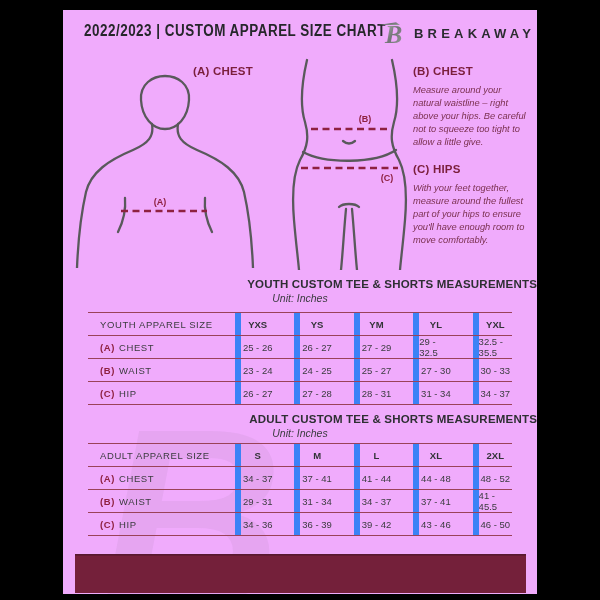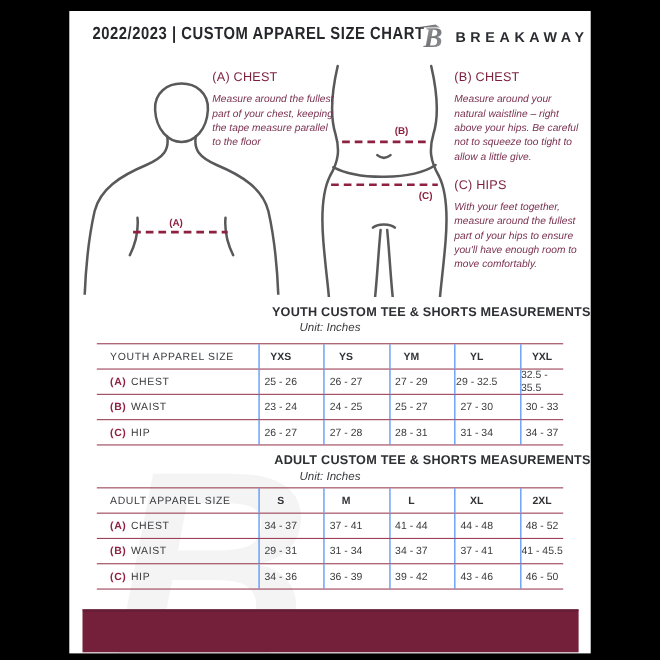--- a/index.html
+++ b/index.html
@@ -1,55 +1,55 @@
 <!DOCTYPE html>
 <html><head>
 <meta charset="utf-8">
 <style>
   html,body{margin:0;padding:0;}
   .canvas{position:relative;width:600px;height:600px;background:#000;overflow:hidden;
           font-family:"Liberation Sans", sans-serif;}
-  .flyer{position:absolute;left:63px;top:10px;width:474px;height:584px;background:#ffffff;overflow:hidden;}
+  .flyer{position:absolute;left:63px;top:10px;width:474px;height:584px;background:#f0abfc;overflow:hidden;}
 
   
   .main-title{position:absolute;left:21px;top:12px;font-size:16px;font-weight:bold;color:#26272b;
               letter-spacing:.6px;transform:scaleX(.84);transform-origin:left top;white-space:nowrap;}
   .logo{position:absolute;left:313px;top:7px;width:32px;height:30px;}
   .brand{position:absolute;left:351px;top:16px;font-size:13px;font-weight:bold;color:#2b2c30;letter-spacing:4.2px;}
 
   
   .fig{position:absolute;}
   .fig-torso{left:10px;top:48px;width:184px;height:210px;}
   .fig-lower{left:224px;top:48px;width:125px;height:212px;}
   .outline{fill:none;stroke:#59595b;stroke-width:2.3;stroke-linecap:round;}
   .dash{fill:none;stroke:#8e2140;stroke-width:2.4;stroke-dasharray:7 4.5;}
   .fig-label{font-size:9px;font-weight:bold;fill:#8e2140;font-family:"Liberation Sans", sans-serif;}
 
   
   .inst{position:absolute;width:114px;}
   .inst-chest{left:130px;top:55px;}
   .inst-waist{left:350px;top:55px;}
   .inst-hips{left:350px;top:153px;}
-  .inst h3{margin:0 0 7px 0;font-size:11.5px;font-weight:normal;color:#7b1f3c;letter-spacing:.2px;}
+  .inst h3{margin:0 0 7px 0;font-size:11.5px;font-weight:bold;color:#7b1f3c;letter-spacing:.2px;}
   .inst p{margin:0;font-size:9.3px;font-style:italic;color:#7b3150;line-height:1.4;}
 
   
   .section-title{position:absolute;left:0;width:474px;text-align:right;font-size:11.5px;
                  font-weight:bold;color:#2e2f33;letter-spacing:.2px;}
   .unit{position:absolute;left:0;width:474px;text-align:center;font-size:10.5px;font-style:italic;color:#3a3b3e;}
   .youth-title{top:268px;} .youth-unit{top:282px;}
   .adult-title{top:403px;} .adult-unit{top:417px;}
 
   
   .size-table{position:absolute;left:25px;width:424px;}
   .youth-table{top:302px;} .adult-table{top:433px;}
   .trow{display:grid;grid-template-columns:127px repeat(5,1fr);height:22px;border-top:1px solid #9b4258;gap:20px;}
   .trow:last-child{border-bottom:1px solid #9b4258;}
   .cell{display:flex;align-items:center;justify-content:center;font-size:9.5px;color:#3a3b3e;
-        border-left:1px solid #3b82f6;overflow:hidden;}
+        border-left:6px solid #3b82f6;overflow:hidden;}
   .label-cell{border-left:none;justify-content:flex-start;padding-left:12px;letter-spacing:.6px;}
   .hdr .cell{font-weight:bold;color:#323337;}
   .hdr .label-cell{font-weight:normal;color:#3a3b3e;font-size:9.5px;}
   .prefix{color:#8e2140;font-weight:bold;margin-right:4px;}
 
   .watermark{position:absolute;left:38px;top:382px;font-size:252px;line-height:1;font-weight:bold;
              font-style:italic;color:rgba(95,95,100,0.07);z-index:0;}
   .footer-bar{position:absolute;left:12px;top:544px;width:451px;height:38px;background:#74203a;
               border-top:1px solid #581830;box-shadow:0 1px 0 rgba(0,0,0,.15) inset;}
 </style>
@@ -93,21 +93,20 @@
       <path class="outline" d="M59 151 C57 172 56 192 54 212"></path>
       <path class="outline" d="M65 151 C67 172 68 192 70 212"></path>
       <path class="dash" d="M24 71 L102 71"></path>
       <path class="dash" d="M14 110 L111 110"></path>
       <text class="fig-label" x="78" y="64" text-anchor="middle">(B)</text>
       <text class="fig-label" x="100" y="123" text-anchor="middle">(C)</text>
     </svg>
 
     <div class="inst inst-chest">
       <h3>(A) CHEST</h3>
-      <p>Measure around the fullest part of your chest, keeping the tape measure parallel to the floor</p>
     </div>
     <div class="inst inst-waist">
       <h3>(B) CHEST</h3>
       <p>Measure around your natural waistline – right above your hips. Be careful not to squeeze too tight to allow a little give.</p>
     </div>
     <div class="inst inst-hips">
       <h3>(C) HIPS</h3>
       <p>With your feet together, measure around the fullest part of your hips to ensure you'll have enough room to move comfortably.</p>
     </div>
 

